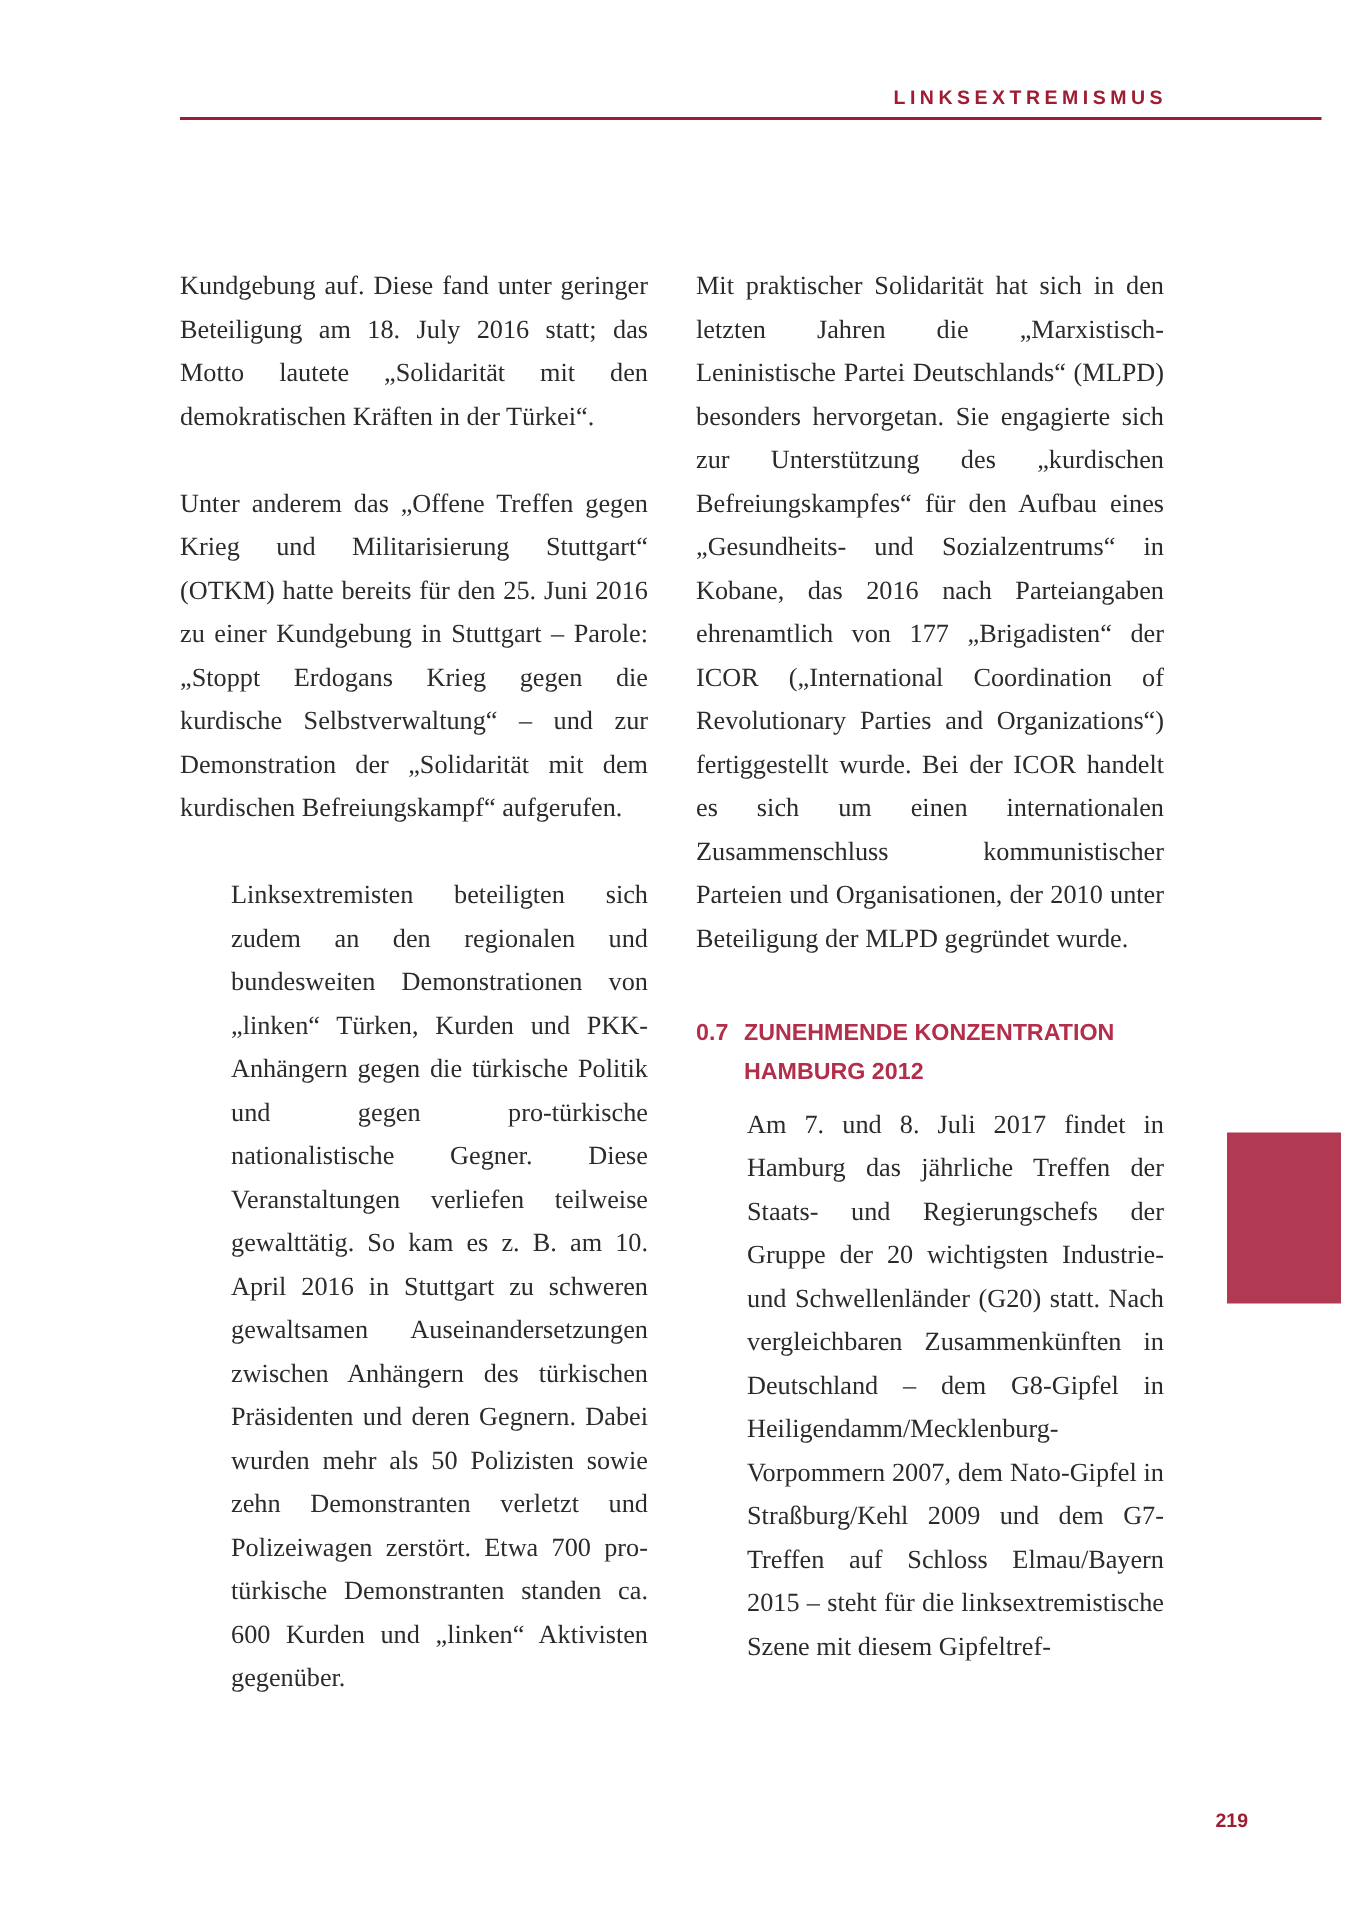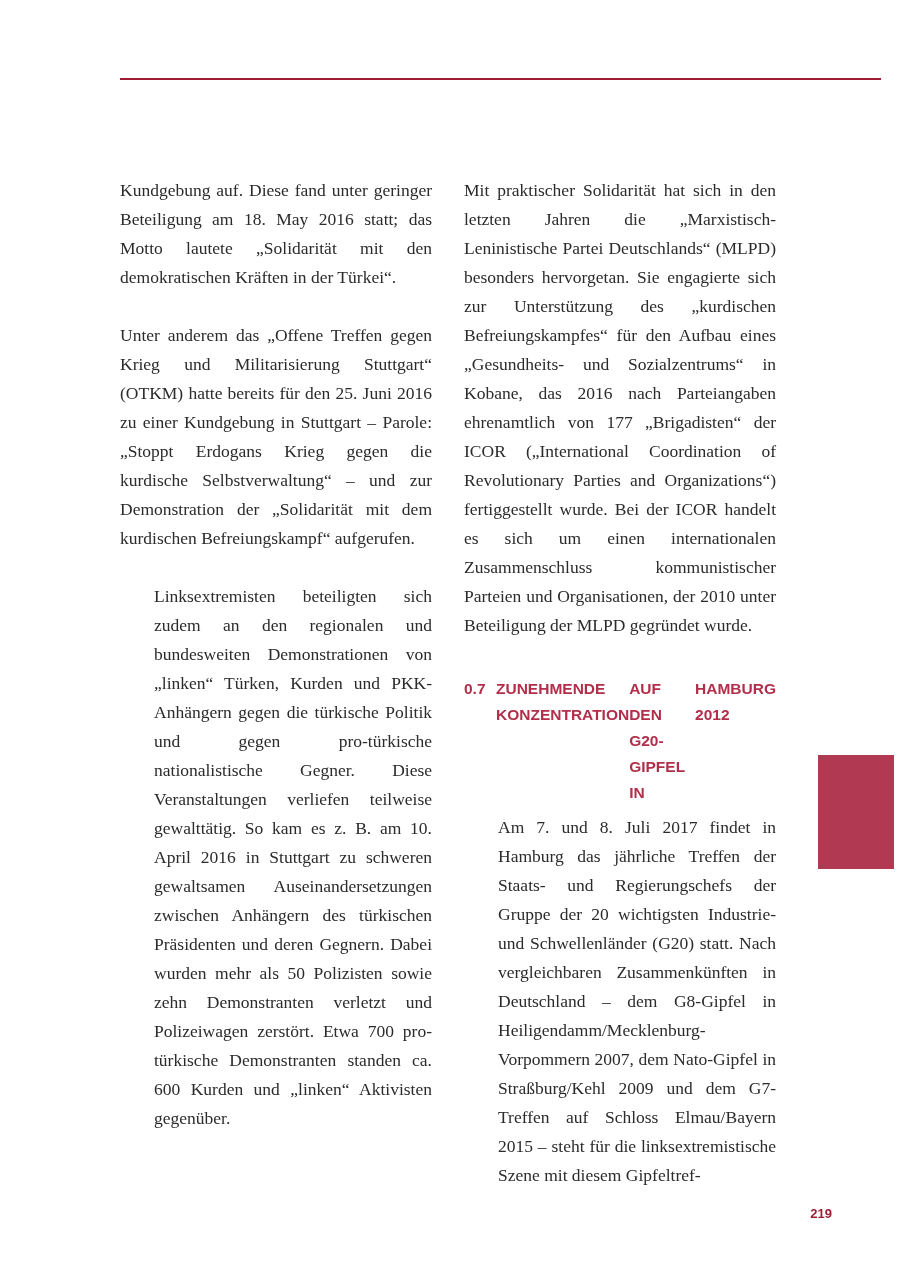--- a/index.html
+++ b/index.html
@@ -70,21 +70,21 @@
     line-height:26px;
     color:var(--heading-red);
     text-align:left;
   }
   .heading-number{
     flex:0 0 32px;
   }
   .heading-lines{
     flex:1;
     display:flex;
-    flex-direction:row;
+    flex-direction:column;
   }
   
   .tab-marker{
     position:absolute;
     left:818px;
     top:755px;
     width:76px;
     height:114px;
     background:var(--tab-red);
   }
@@ -97,39 +97,39 @@
     font-weight:bold;
     font-size:13px;
     color:var(--accent-red);
   }
 </style>
 </head>
 <body>
 
 <div class="page">
 
+  <div class="running-header">LINKSEXTREMISMUS</div>
 
   <div class="header-rule"></div>
 
   <main class="columns">
 
     <section class="col">
-      <p>Kundgebung auf. Diese fand unter geringer Beteiligung am 18. May 2016 statt; das Motto lautete „Solidarität mit den demokratischen Kräften in der Türkei“.</p>
+      <p>Kundgebung auf. Diese fand unter geringer Beteiligung am 18. July 2016 statt; das Motto lautete „Solidarität mit den demokratischen Kräften in der Türkei“.</p>
       <p>Unter anderem das „Offene Treffen gegen Krieg und Militarisierung Stuttgart“ (OTKM) hatte bereits für den 25. Juni 2016 zu einer Kundgebung in Stuttgart – Parole: „Stoppt Erdogans Krieg gegen die kurdische Selbstverwaltung“ – und zur Demonstration der „Solidarität mit dem kurdischen Befreiungskampf“ aufgerufen.</p>
       <p>Linksextremisten beteiligten sich zudem an den regionalen und bundesweiten Demonstrationen von „linken“ Türken, Kurden und PKK-Anhängern gegen die türkische Politik und gegen pro-türkische nationalistische Gegner. Diese Veranstaltungen verliefen teilweise gewalttätig. So kam es z. B. am 10. April 2016 in Stuttgart zu schweren gewaltsamen Auseinandersetzungen zwischen Anhängern des türkischen Präsidenten und deren Gegnern. Dabei wurden mehr als 50 Polizisten sowie zehn Demonstranten verletzt und Polizeiwagen zerstört. Etwa 700 pro-türkische Demonstranten standen ca. 600 Kurden und „linken“ Aktivisten gegenüber.</p>
     </section>
 
     <section class="col">
       <p>Mit praktischer Solidarität hat sich in den letzten Jahren die „Marxistisch-Leninistische Partei Deutschlands“ (MLPD) besonders hervorgetan. Sie engagierte sich zur Unterstützung des „kurdischen Befreiungskampfes“ für den Aufbau eines „Gesundheits- und Sozialzentrums“ in Kobane, das 2016 nach Parteiangaben ehrenamtlich von 177 „Brigadisten“ der ICOR („International Coordination of Revolutionary Parties and Organizations“) fertiggestellt wurde. Bei der ICOR handelt es sich um einen internationalen Zusammenschluss kommunistischer Parteien und Organisationen, der 2010 unter Beteiligung der MLPD gegründet wurde.</p>
 
       <h2 class="section-heading">
         <span class="heading-number">0.7</span>
         <span class="heading-lines">
           <span>ZUNEHMENDE KONZENTRATION</span>
-          <span>AUF DEN G20-GIPFEL IN</span>
           <span>HAMBURG 2012</span>
         </span>
       </h2>
 
       <p>Am 7. und 8. Juli 2017 findet in Hamburg das jährliche Treffen der Staats- und Regierungschefs der Gruppe der 20 wichtigsten Industrie- und Schwellenländer (G20) statt. Nach vergleichbaren Zusammenkünften in Deutschland – dem G8-Gipfel in Heiligendamm/Mecklenburg-Vorpommern 2007, dem Nato-Gipfel in Straßburg/Kehl 2009 und dem G7-Treffen auf Schloss Elmau/Bayern 2015 – steht für die linksextremistische Szene mit diesem Gipfeltref-</p>
     </section>
 
   </main>
 
   <div class="tab-marker"></div>

